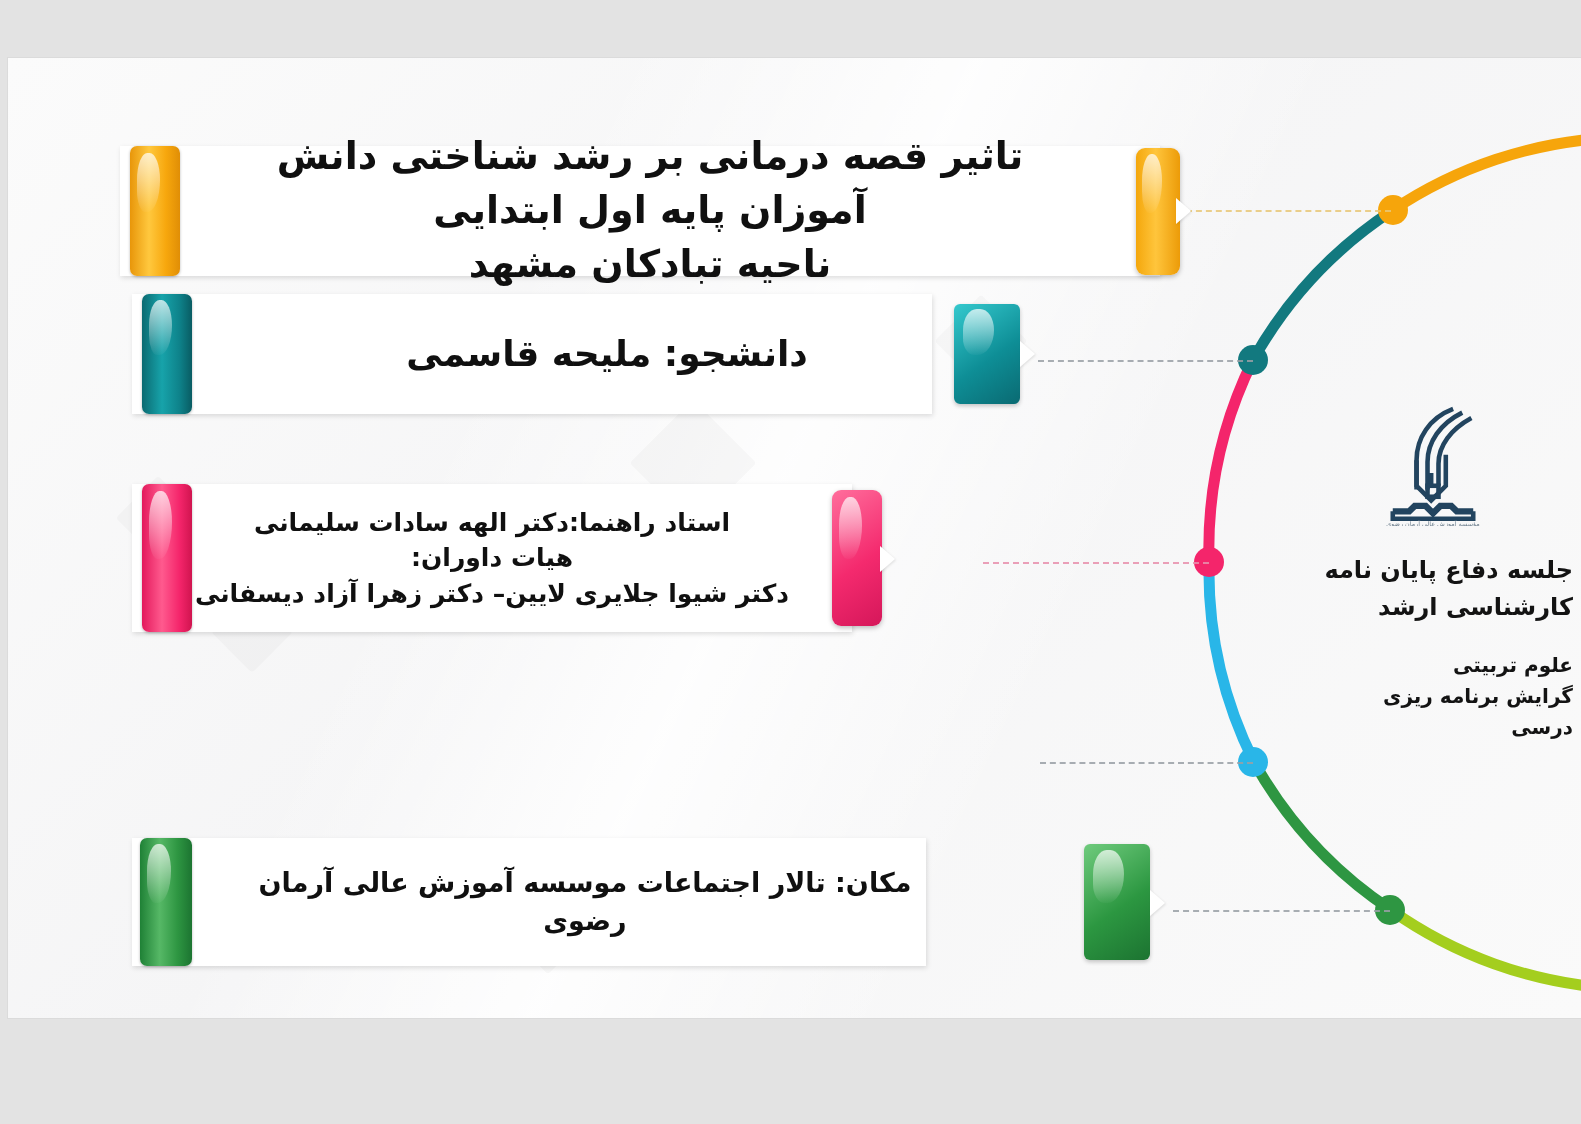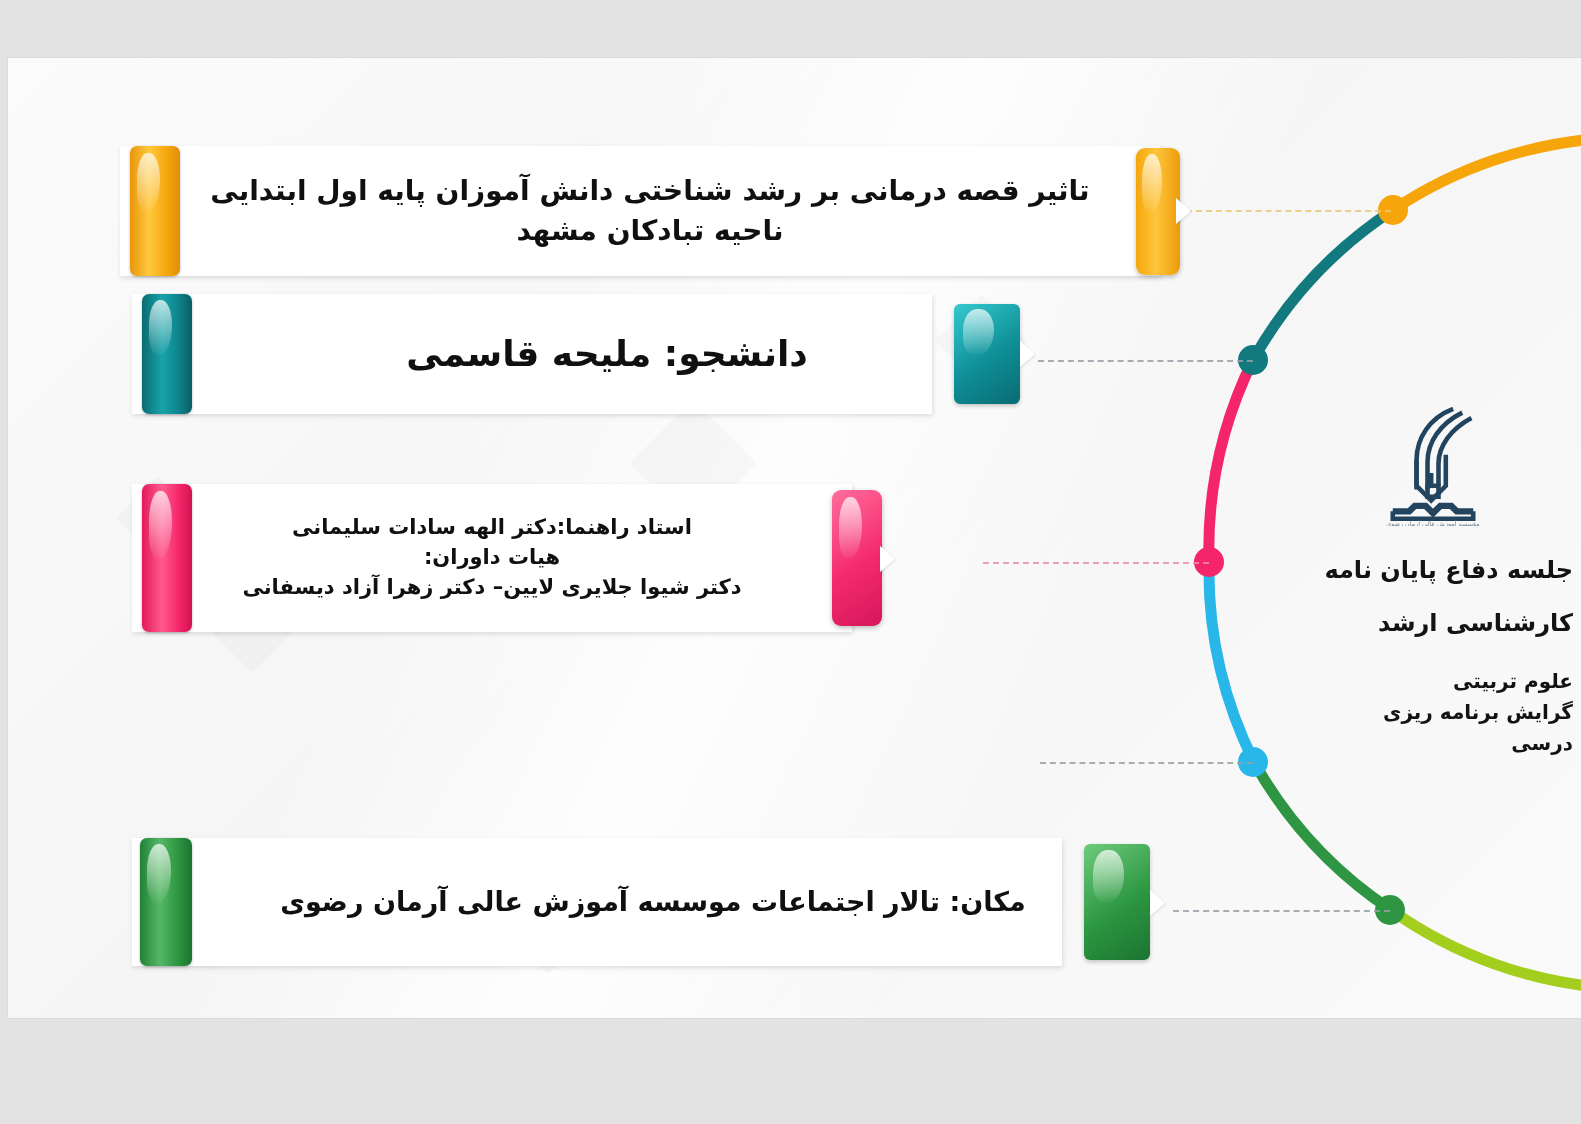--- a/index.html
+++ b/index.html
@@ -134,21 +134,21 @@
   }
   #logo { width: 112px; height: 128px; display:block; margin: 0 auto 26px auto; }
   .rtext {
     font-weight: bold;
     color: #131313;
     font-size: 24px;
     line-height: 1.55;
     direction: rtl;
     font-family: "DejaVu Sans", "Liberation Sans", sans-serif;
   }
-  .rtext.l2 { margin-top: 16px; }
+  .rtext.l2 { }
   .rtext.l3 { margin-top: 24px; }
 </style>
 </head>
 <body>
 
 <div id="stage">
 
   <div id="slide">
 
     <div class="bgsheen"></div>
@@ -176,50 +176,50 @@
     </svg>
 
     <div class="dash" style="left:1168px;top:152px;width:215px;border-color:#E9C877;"></div>
     <div class="dash" style="left:1030px;top:302px;width:215px;border-color:#9aa0a6;"></div>
     <div class="dash" style="left:975px;top:504px;width:226px;border-color:#E890AD;"></div>
     <div class="dash" style="left:1032px;top:704px;width:213px;border-color:#9aa0a6;"></div>
     <div class="dash" style="left:1165px;top:852px;width:217px;border-color:#9aa0a6;"></div>
 
     <div class="row" style="left:112px;top:88px;width:1040px;height:130px;">
       <div class="card" style="width:1040px;height:130px;">
-        <div class="card-text" style="font-size:28px;padding:0 70px 0 90px;">تاثیر قصه درمانی بر رشد شناختی دانش آموزان پایه اول ابتدایی
+        <div class="card-text" style="font-size:38px;padding:0 70px 0 90px;">تاثیر قصه درمانی بر رشد شناختی دانش آموزان پایه اول ابتدایی
 ناحیه تبادکان مشهد</div>
       </div>
       <div class="tab-left" style="height:130px;left:10px;top:0;width:50px;background:linear-gradient(90deg,#E8960A 0%,#FFC83E 38%,#F7A70D 72%,#E08E06 100%);"></div>
       <div class="cap-right" style="left:1016px;top:2px;width:44px;height:127px;background:linear-gradient(90deg,#F4A70C 0%,#FFC53C 45%,#EC9B08 100%);"></div>
       <div class="notch" style="left:1056px;top:52px;"></div>
     </div>
 
     <div class="row" style="left:124px;top:236px;width:800px;height:120px;">
       <div class="card" style="width:800px;height:120px;">
         <div class="card-text" style="font-size:36px;padding:0 0 0 150px;">دانشجو:  ملیحه قاسمی</div>
       </div>
       <div class="tab-left" style="height:120px;left:10px;top:0;width:50px;background:linear-gradient(90deg,#0B6A71 0%,#17A3AA 40%,#0E828A 75%,#095C63 100%);"></div>
       <div class="cap-right-sm" style="left:822px;top:10px;width:66px;height:100px;background:linear-gradient(145deg,#35C9CE 0%,#0E8E96 55%,#0A6A72 100%);"></div>
       <div class="notch" style="left:888px;top:47px;"></div>
     </div>
 
     <div class="row" style="left:124px;top:426px;width:720px;height:148px;">
       <div class="card" style="width:720px;height:148px;">
-        <div class="card-text" style="font-size:21px;padding:0 10px 0 10px;">استاد راهنما:دکتر الهه سادات سلیمانی
+        <div class="card-text" style="font-size:25px;padding:0 10px 0 10px;">استاد راهنما:دکتر الهه سادات سلیمانی
 هیات داوران:
 دکتر شیوا جلایری لایین– دکتر زهرا آزاد دیسفانی</div>
       </div>
       <div class="tab-left" style="height:148px;left:10px;top:0;width:50px;background:linear-gradient(90deg,#E3195C 0%,#FF5A8E 40%,#F4256B 75%,#D0144F 100%);"></div>
       <div class="cap-right" style="left:700px;top:6px;width:50px;height:136px;background:linear-gradient(145deg,#FF6E9C 0%,#F42A6E 55%,#D5175A 100%);"></div>
       <div class="notch" style="left:748px;top:62px;"></div>
     </div>
 
 
-    <div class="row" style="left:124px;top:780px;width:930px;height:128px;">
+    <div class="row" style="left:124px;top:780px;width:794px;height:128px;">
       <div class="card" style="width:930px;height:128px;">
         <div class="card-text" style="font-size:27px;padding:0 8px 0 120px;">مکان: تالار اجتماعات موسسه آموزش عالی آرمان رضوی</div>
       </div>
       <div class="tab-left" style="height:128px;left:8px;top:0;width:52px;background:linear-gradient(90deg,#1F8136 0%,#56B866 38%,#2E9642 72%,#1C7431 100%);"></div>
       <div class="cap-right-sm" style="left:952px;top:6px;width:66px;height:116px;background:linear-gradient(145deg,#6FCB7D 0%,#2C9741 55%,#1C7331 100%);"></div>
       <div class="notch" style="left:1018px;top:52px;"></div>
     </div>
 
     <div id="rightcol">
       <svg id="logo" viewBox="0 0 120 140">

